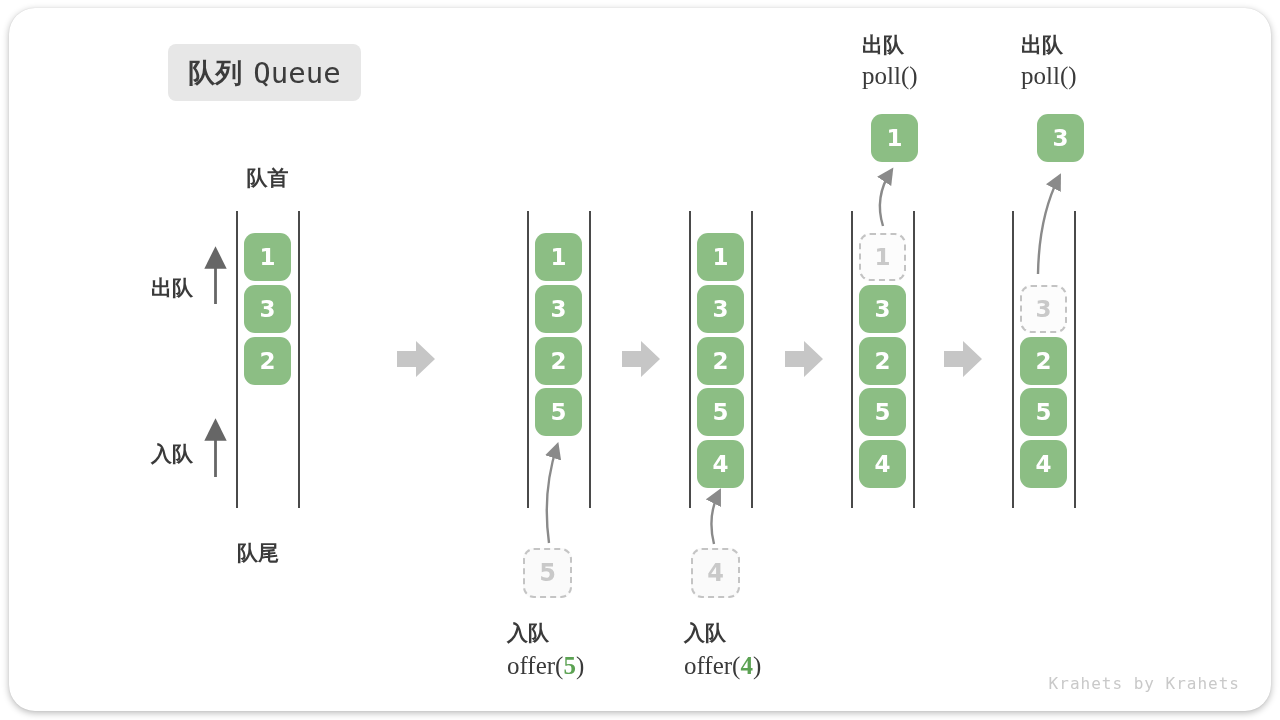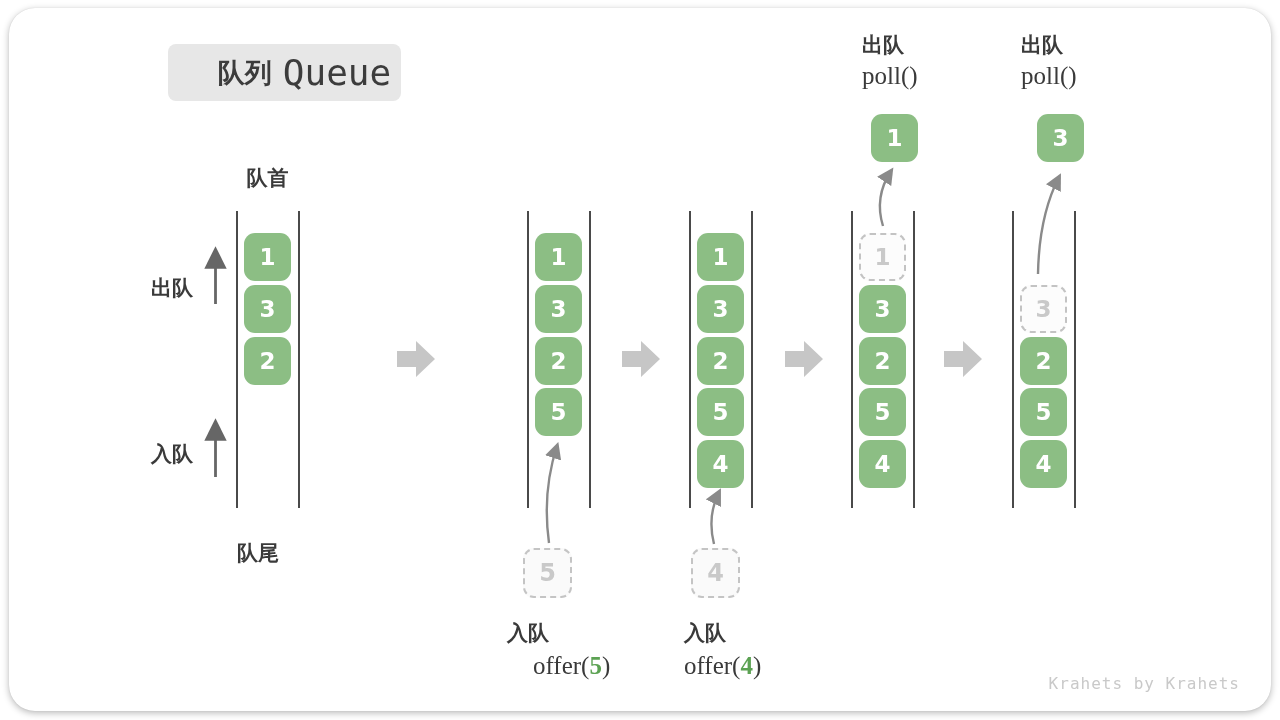--- a/index.html
+++ b/index.html
@@ -8,24 +8,24 @@
     font-family:"DejaVu Sans","Liberation Sans",sans-serif; background:#ffffff;
   }
   .card {
     position:absolute; left:9px; top:8px; width:1262px; height:703px;
     background:#ffffff; border-radius:26px;
     box-shadow:0 2px 7px rgba(0,0,0,0.28), 0 0 1px rgba(0,0,0,0.15);
   }
   .title-box {
     position:absolute; left:168px; top:44px; width:193px; height:57px;
     background:#e7e7e7; border-radius:8px;
-    display:flex; align-items:center; justify-content:center; gap:11px;padding-left:40px;
+    display:flex; align-items:center; justify-content:center; gap:11px;
   }
   .title-zh { font-size:27px; font-weight:bold; color:#3c3c3c; }
-  .title-en { font-family:"DejaVu Sans Mono","Liberation Mono",monospace; font-size:36px; color:#3c3c3c; }
+  .title-en { font-family:"DejaVu Sans Mono","Liberation Mono",monospace; font-size:29px; color:#3c3c3c; }
   .zh-label { position:absolute; font-size:21px; font-weight:bold; color:#3a3a3a; white-space:nowrap;margin-top:6px; }
   .wall { position:absolute; width:2px; top:211px; height:297px; background:#4a4a4a; }
   .qbox {
     position:absolute; width:47px; height:48px; border-radius:11px; background:#8cbe84;
     color:#ffffff; font-size:23px; font-weight:bold;
     display:flex; align-items:center; justify-content:center;
   }
   .qbox.dashed {
     width:43px; height:44px; background:#fcfcfc;
     border:2px dashed #c3c3c3; color:#c9c9c9;
@@ -72,21 +72,21 @@
       <div class="qbox" style="left: 244px; top: 284.75px;">3</div>
       <div class="qbox" style="left: 244px; top: 336.5px;">2</div>
       <div class="wall" style="left: 526.5px;"></div>
       <div class="wall" style="left: 588.5px;"></div>
       <div class="qbox" style="left: 535px; top: 233px;">1</div>
       <div class="qbox" style="left: 535px; top: 284.75px;">3</div>
       <div class="qbox" style="left: 535px; top: 336.5px;">2</div>
       <div class="qbox" style="left: 535px; top: 388.25px;">5</div>
       <div class="in-box" style="left: 523px; top: 548px;">5</div>
       <div class="op-zh" style="left: 507px; top: 619px;">入队</div>
-      <div class="op-code" style="left: 507px; top: 652px; margin-left: 26px;"><span>offer(</span><span class="green">5</span><span>)</span></div>
+      <div class="op-code" style="left: 507px; top: 652px;"><span>offer(</span><span class="green">5</span><span>)</span></div>
       <div class="wall" style="left: 688.5px;"></div>
       <div class="wall" style="left: 750.5px;"></div>
       <div class="qbox" style="left: 697px; top: 233px;">1</div>
       <div class="qbox" style="left: 697px; top: 284.75px;">3</div>
       <div class="qbox" style="left: 697px; top: 336.5px;">2</div>
       <div class="qbox" style="left: 697px; top: 388.25px;">5</div>
       <div class="qbox" style="left: 697px; top: 440px;">4</div>
       <div class="in-box" style="left: 691px; top: 548px;">4</div>
       <div class="op-zh" style="left: 684px; top: 619px;">入队</div>
       <div class="op-code" style="left: 684px; top: 652px;"><span>offer(</span><span class="green">4</span><span>)</span></div>

